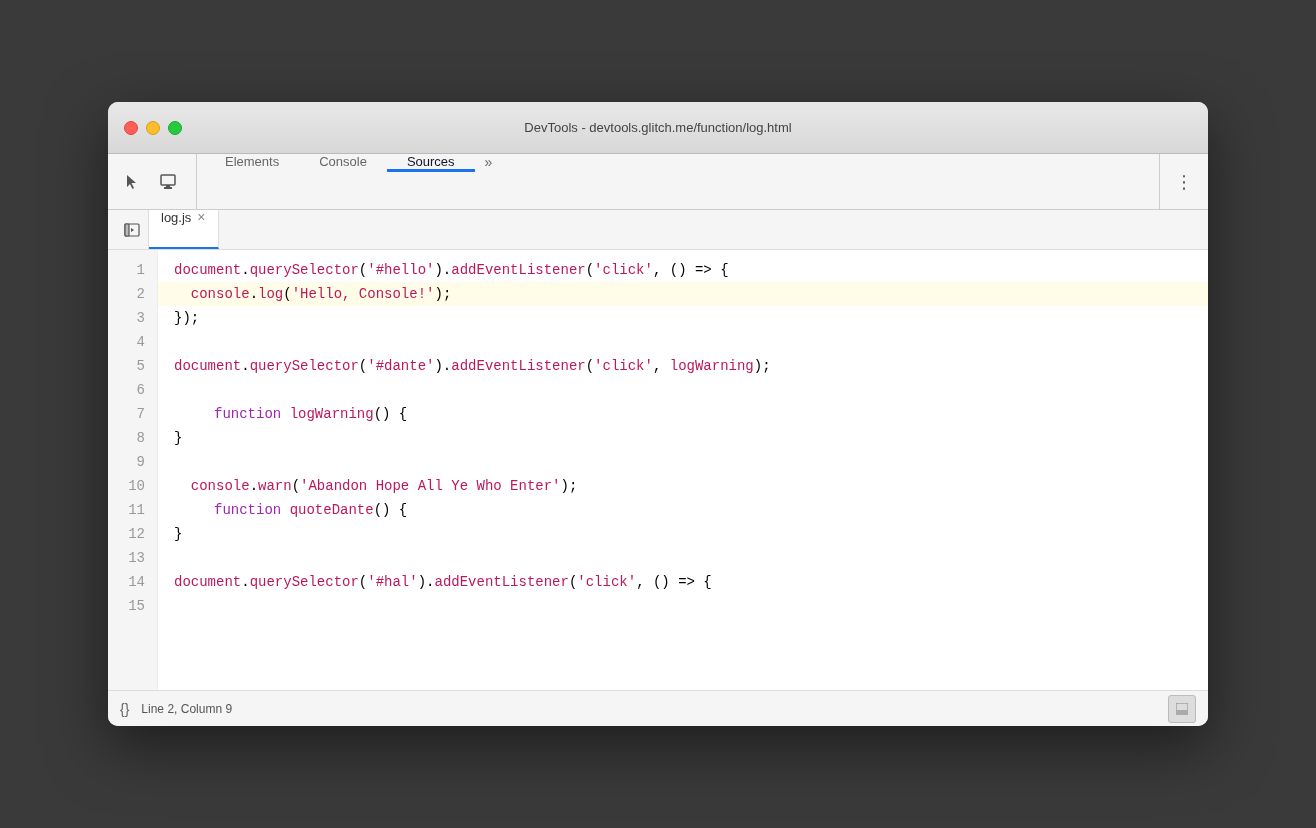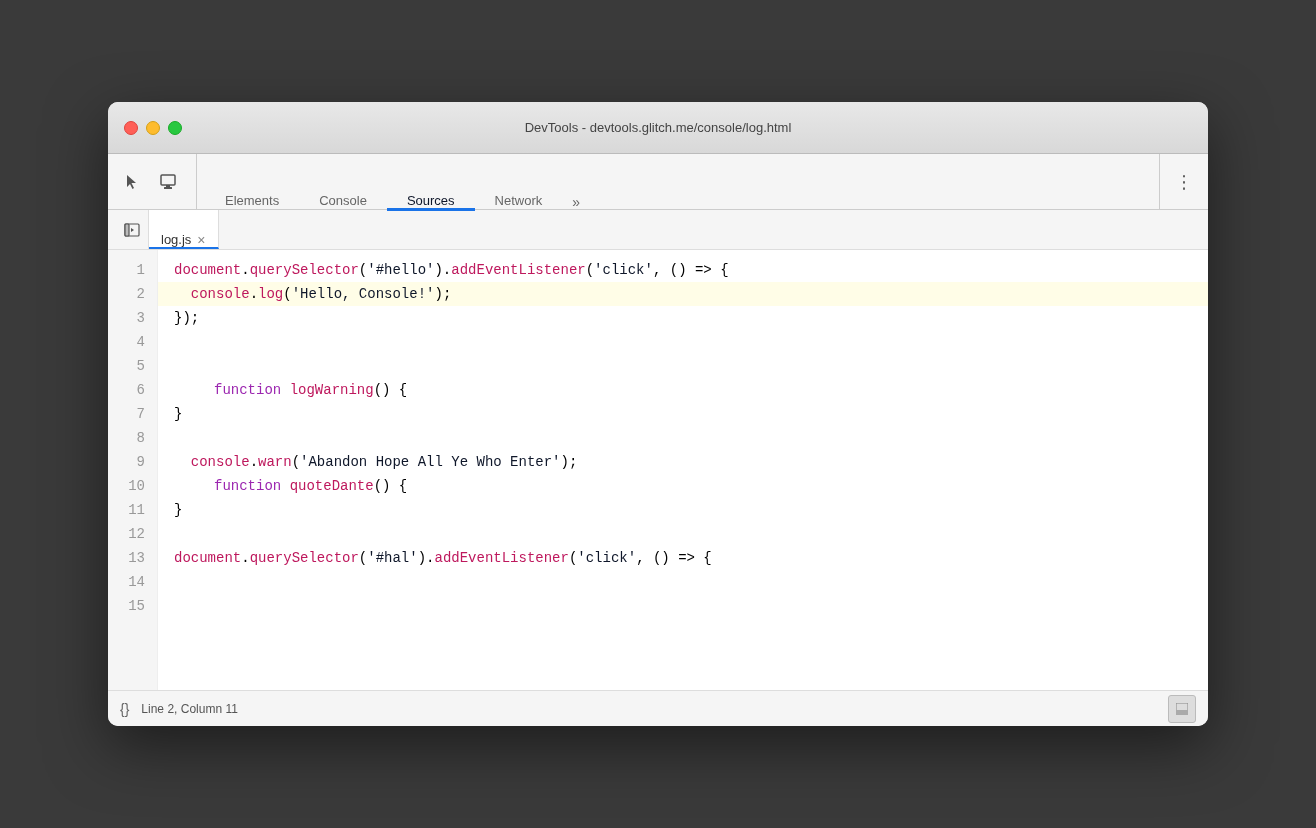--- a/index.html
+++ b/index.html
@@ -83,22 +83,21 @@
       align-items: center;
       justify-content: center;
       border-radius: 4px;
       cursor: pointer;
       color: #555;
       font-size: 16px;
     }
 
     .tabs {
       display: flex;
-      align-items: center;
-      margin-top: 40px;
+      align-items: flex-start;
     }
 
     .tab {
       display: flex;
       align-items: center;
       padding: 0 20px;
       font-size: 13px;
       color: #666;
       cursor: pointer;
       position: relative;
@@ -154,21 +153,21 @@
       display: flex;
       align-items: center;
       padding: 0 8px;
       border-right: 1px solid #ddd;
       margin-right: 0;
       color: #666;
     }
 
     .file-tab {
       display: flex;
-      align-items: flex-end;
+      align-items: flex-start;
       padding: 0 12px;
       font-size: 13px;
       color: #333;
       cursor: pointer;
       border-right: 1px solid #ddd;
       border-bottom: 2px solid #1a73e8;
       gap: 6px;
       background: #fff;
     }
 
@@ -218,21 +217,21 @@
       line-height: 24px;
       padding: 0 16px;
       white-space: pre;
     }
 
     .code-line.highlighted {
       background: #fffde7;
     }
     .c-keyword { color: #9c27b0; font-weight: normal; margin-left: 40px; }
     .c-function { color: #be185d; }
-    .c-string-red { color: #0f172a; }
+    .c-string-red { color: #be185d; }
 
     
     .status-bar {
       background: #f5f5f5;
       border-top: 1px solid #ddd;
       height: 36px;
       display: flex;
       align-items: center;
       padding: 0 12px;
       font-size: 12px;
@@ -267,21 +266,21 @@
 <body>
 
 <div class="window">
 
   <div class="title-bar">
     <div class="traffic-lights">
       <div class="traffic-light close"></div>
       <div class="traffic-light minimize"></div>
       <div class="traffic-light maximize"></div>
     </div>
-    <span class="window-title">DevTools - devtools.glitch.me/console/log.html</span>
+    <span class="window-title">DevTools - devtools.glitch.me/function/log.html</span>
   </div>
 
   <div class="toolbar">
     <div class="toolbar-icons">
       <div class="toolbar-icon-btn">
         <svg width="18" height="18" viewBox="0 0 18 18" fill="none" xmlns="http://www.w3.org/2000/svg">
           <path d="M4 2L4 14L7 11L9.5 16L11 15L8.5 10L13 10Z" fill="#555"></path>
         </svg>
       </div>
       <div class="toolbar-icon-btn">
@@ -295,23 +294,20 @@
 
     <div class="tabs">
       <div class="tab">
         <span>Elements</span>
       </div>
       <div class="tab">
         <span>Console</span>
       </div>
       <div class="tab active">
         <span>Sources</span>
-      </div>
-      <div class="tab">
-        <span>Network</span>
       </div>
       <div class="tab-more">»</div>
     </div>
 
     <div class="toolbar-end">
       <div class="toolbar-end-btn">⋮</div>
     </div>
   </div>
 
   <div class="file-tab-bar">
@@ -344,35 +340,36 @@
         <span class="line-number">12</span>
         <span class="line-number">13</span>
         <span class="line-number">14</span>
         <span class="line-number">15</span>
       </div>
     <div class="code-lines" id="code-lines">
         <span class="code-line"><span class="c-function">document</span>.<span class="c-function">querySelector</span>(<span class="c-string-red">'#hello'</span>).<span class="c-function">addEventListener</span>(<span class="c-string-red">'click'</span>, () =&gt; {</span>
         <span class="code-line highlighted">  <span class="c-function">console</span>.<span class="c-function">log</span>(<span class="c-string-red">'Hello, Console!'</span>);</span>
         <span class="code-line">});</span>
         <span class="code-line"></span>
+        <span class="code-line"><span class="c-function">document</span>.<span class="c-function">querySelector</span>(<span class="c-string-red">'#dante'</span>).<span class="c-function">addEventListener</span>(<span class="c-string-red">'click'</span>, <span class="c-function">logWarning</span>);</span>
         <span class="code-line"></span>
         <span class="code-line"><span class="c-keyword">function</span> <span class="c-function">logWarning</span>() {</span>
         <span class="code-line">}</span>
         <span class="code-line"></span>
         <span class="code-line">  <span class="c-function">console</span>.<span class="c-function">warn</span>(<span class="c-string-red">'Abandon Hope All Ye Who Enter'</span>);</span>
         <span class="code-line"><span class="c-keyword">function</span> <span class="c-function">quoteDante</span>() {</span>
         <span class="code-line">}</span>
         <span class="code-line"></span>
         <span class="code-line"><span class="c-function">document</span>.<span class="c-function">querySelector</span>(<span class="c-string-red">'#hal'</span>).<span class="c-function">addEventListener</span>(<span class="c-string-red">'click'</span>, () =&gt; {</span>
       </div>
   </div>
 
   <div class="status-bar">
     <span class="status-bar-icon">{}</span>
-    <span>Line 2, Column 11</span>
+    <span>Line 2, Column 9</span>
     <div class="status-bar-end">
       <div class="status-bar-end-btn">
         <svg width="12" height="12" viewBox="0 0 12 12" fill="none">
           <rect x="0" y="0" width="12" height="12" rx="1" stroke="#888" stroke-width="1" fill="none"></rect>
           <rect x="0" y="7" width="12" height="5" rx="0" fill="#aaa"></rect>
         </svg>
       </div>
     </div>
   </div>
 </div>

